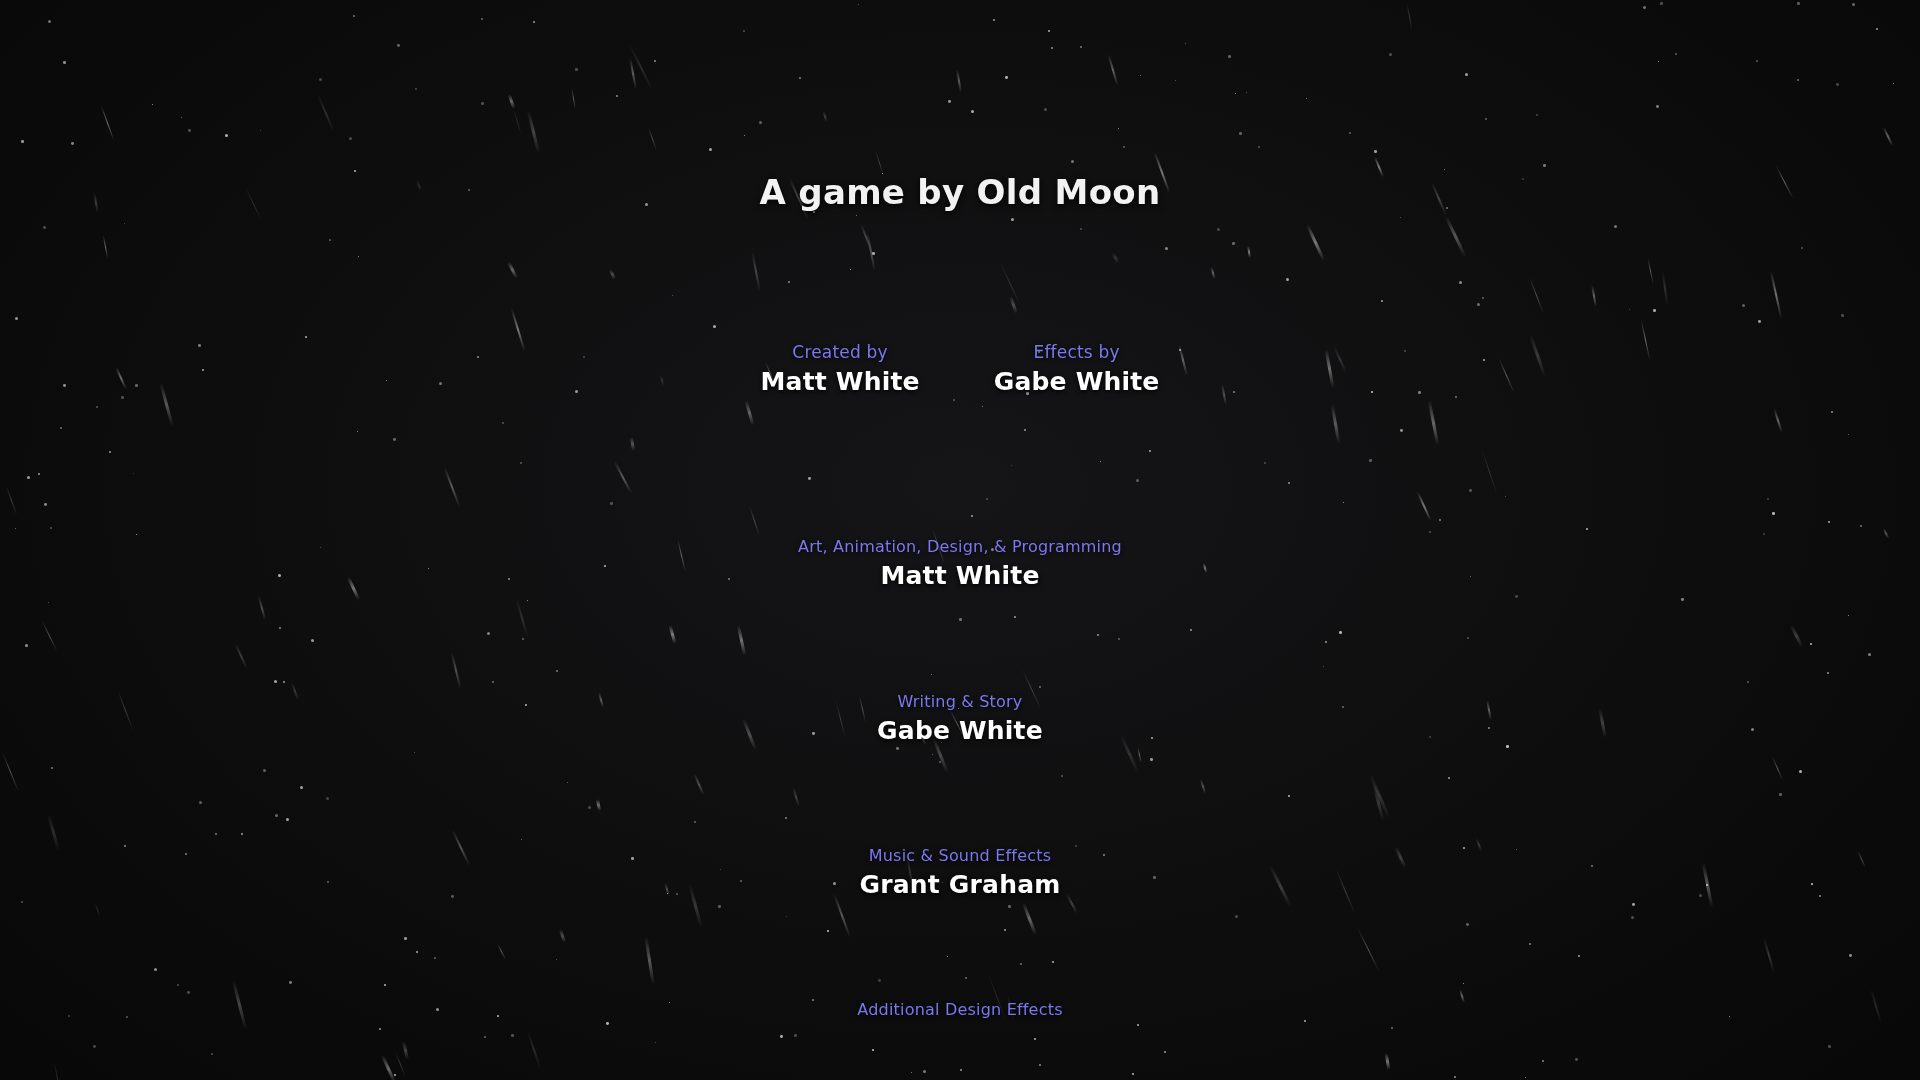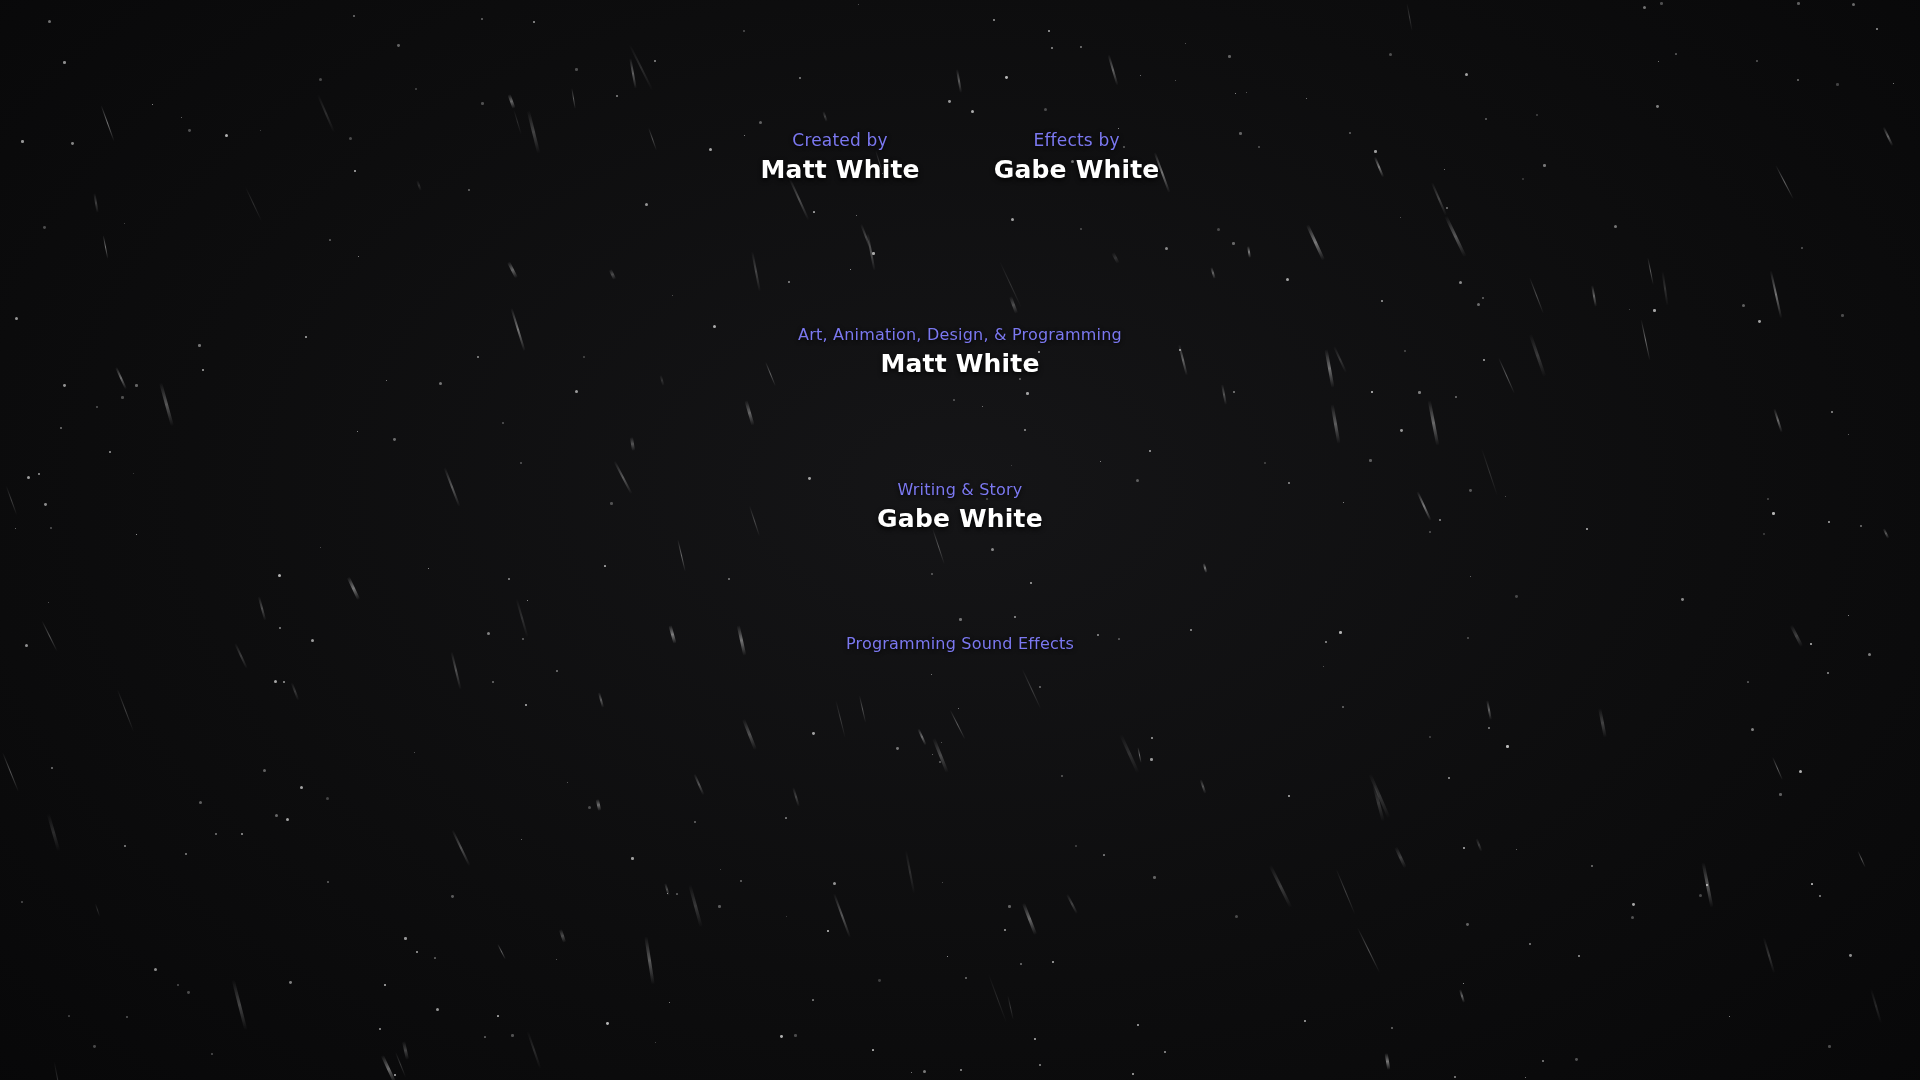--- a/index.html
+++ b/index.html
@@ -542,20 +542,21 @@
       <div class="streak" style="width: 1.2px; height: 49px; left: 1345px; top: 867px; transform: rotate(-22.6deg); opacity: 0.32;"></div>
       <div class="streak" style="width: 1.8px; height: 15px; left: 1202px; top: 779px; transform: rotate(-18.7deg); opacity: 0.42;"></div>
       <div class="streak" style="width: 2.6px; height: 47px; left: 1279px; top: 863px; transform: rotate(-26.3deg); opacity: 0.29;"></div>
       <div class="streak" style="width: 2.7px; height: 38px; left: 1377px; top: 784px; transform: rotate(-14.5deg); opacity: 0.25;"></div>
       <div class="streak" style="width: 2.4px; height: 36px; left: 1875px; top: 988px; transform: rotate(-16.4deg); opacity: 0.18;"></div>
       <div class="streak" style="width: 2.8px; height: 46px; left: 1706px; top: 862px; transform: rotate(-11.2deg); opacity: 0.46;"></div>
     </div>
 
   <div id="credits-content">
 
+    <div class="credit-heading" style="margin-top:172px;">A game by Old Moon</div>
 
     <div class="credit-row" style="margin-top:130px;">
       <div class="credit-block">
         <div class="credit-role">Created by</div>
         <div class="credit-name">Matt White</div>
       </div>
       <div class="credit-block">
         <div class="credit-role">Effects by</div>
         <div class="credit-name">Gabe White</div>
       </div>
@@ -564,19 +565,23 @@
     <div class="credit-block" style="margin-top:141px;">
       <div class="credit-role small">Art, Animation, Design, &amp; Programming</div>
       <div class="credit-name">Matt White</div>
     </div>
 
     <div class="credit-block" style="margin-top:102px;">
       <div class="credit-role small">Writing &amp; Story</div>
       <div class="credit-name">Gabe White</div>
     </div>
 
-
     <div class="credit-block" style="margin-top:101px;">
-      <div class="credit-role small">Programming Sound Effects</div>
+      <div class="credit-role small">Music &amp; Sound Effects</div>
+      <div class="credit-name">Grant Graham</div>
+    </div>
+
+    <div class="credit-block" style="margin-top:101px;">
+      <div class="credit-role small">Additional Design Effects</div>
     </div>
 
   </div>
 </div>
 
 </body></html>

